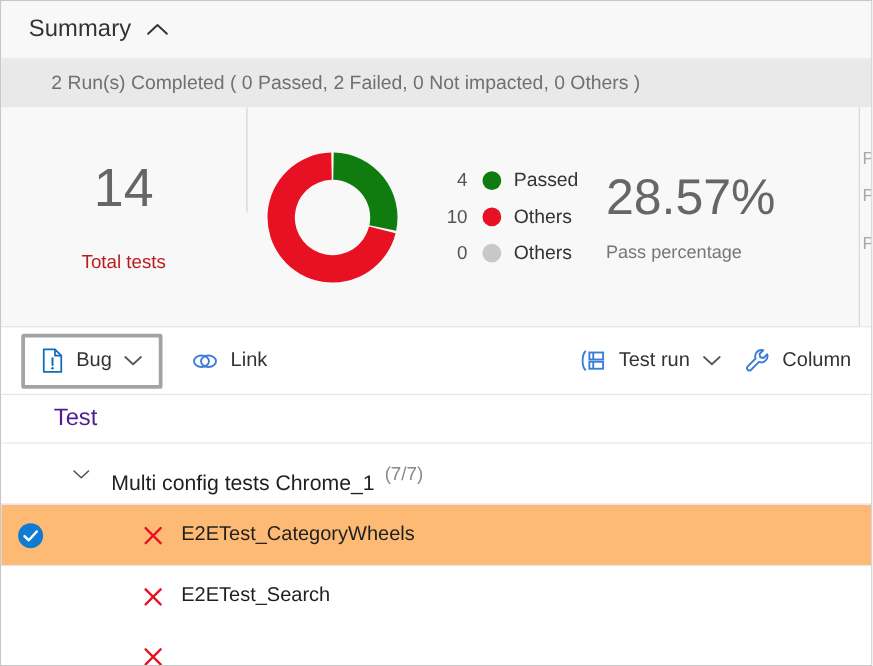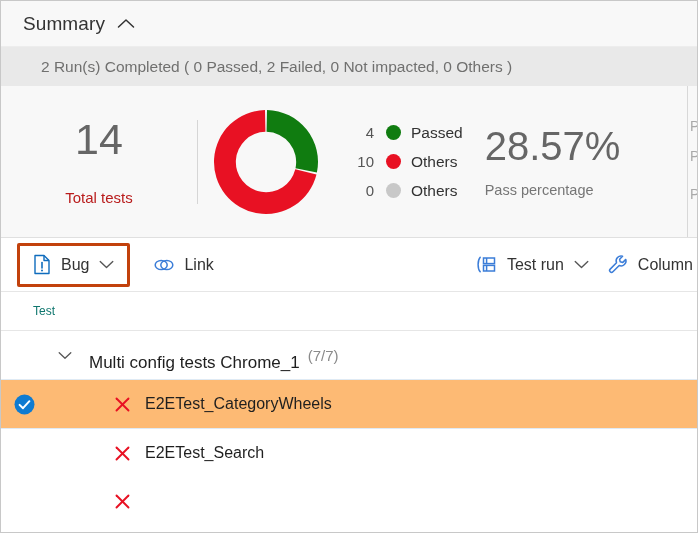--- a/index.html
+++ b/index.html
@@ -52,25 +52,24 @@
     padding-left: 40px;
     box-sizing: border-box;
   }
   .run-strip-text {
     font-size: 15.5px;
     color: #70706f;
   }
 
   
   .stats-band {
-    height: 152px;
+    height: 176px;
     background: #f8f8f8;
     border-bottom: 1px solid #e0e0e0;
     display: flex;
-    align-items: center;
     box-sizing: border-box;
     position: relative;
   }
   .stat-block {
     display: flex;
     flex-direction: column;
     align-items: center;
     justify-content: center;
   }
   .total-block { width: 196px; }
@@ -169,59 +168,59 @@
     display: flex;
     align-items: center;
     box-sizing: border-box;
     border-bottom: 1px solid #e6e6e6;
     position: relative;
   }
   .tb-left { display: flex; align-items: center; padding-left: 20px; }
   .tb-right {
     display: flex; align-items: center;
     position: absolute; right: 0; top: 0; bottom: 0;
-    padding-right: 4px;
+    padding-right: 16px;
   }
   .tb-item {
     display: flex;
     align-items: center;
     height: 34px;
     padding: 0 9px;
     cursor: default;
   }
   .tb-label {
     font-size: 16px;
     color: #333333;
     margin-left: 9px;
     white-space: nowrap;
   }
   .tb-chev { margin-left: 10px; display: inline-block; line-height: 0; }
   .bug-highlight {
-    border: 3px solid #c2410c;
+    border: 3px solid #a3a3a3;
     border-radius: 2px;
     padding: 2px 4px;
     margin-left: -4px;
     display: flex;
     align-items: center;
     box-sizing: border-box;
   }
   .icon-box { display: inline-flex; line-height: 0; flex: 0 0 auto; }
 
   
   .table-head {
     height: 38px;
     background: #ffffff;
     display: flex;
     align-items: center;
     border-bottom: 1px solid #e6e6e6;
   }
   .th-test {
-    margin-left: 32px;
-    font-size: 12px;
-    color: #0f766e;
+    margin-left: 42px;
+    font-size: 19px;
+    color: #4c1d95;
   }
   .group-row {
     height: 48px;
     display: flex;
     align-items: center;
     background: #ffffff;
   }
   .group-chev {
     margin-left: 57px;
     margin-right: 17px;

